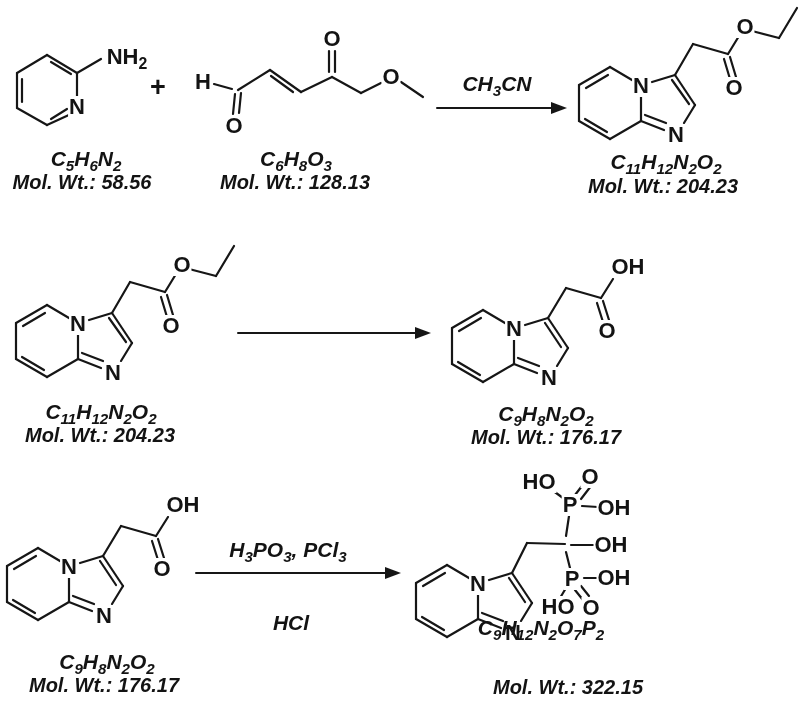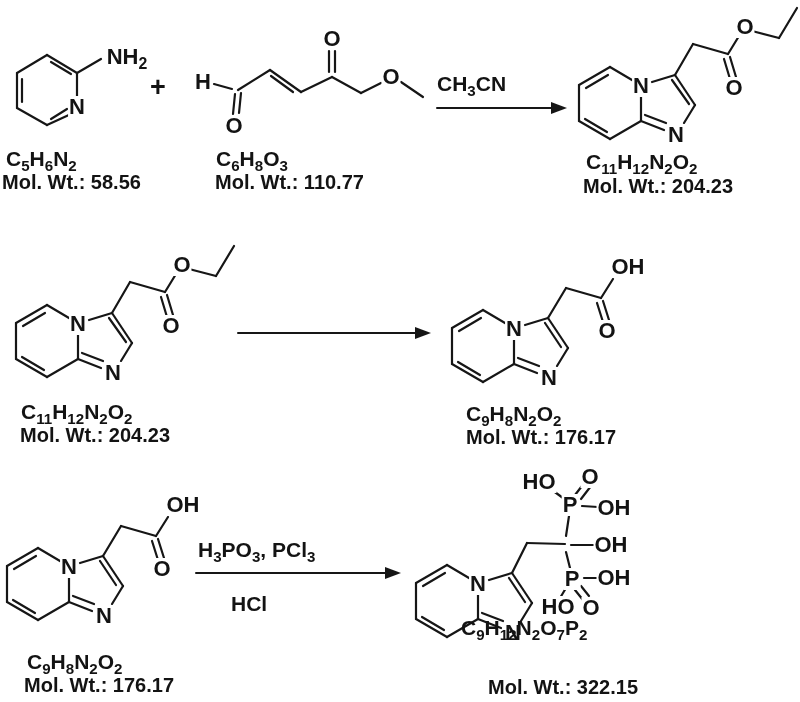--- a/index.html
+++ b/index.html
@@ -3,21 +3,21 @@
 <meta charset="utf-8">
 <style>
   html,body{margin:0;padding:0;width:800px;height:702px;overflow:hidden;background:#fff;}
   body{font-family:"Liberation Sans",sans-serif;color:#131313;position:relative;}
   .canvas{position:absolute;left:0;top:0;width:800px;height:702px;background:#fff;}
   .mol{position:absolute;}
   .mol svg{position:absolute;left:0;top:0;overflow:visible;}
   .atom{position:absolute;transform:translate(-50%,-50%);background:#fff;font-weight:bold;
         font-size:22px;line-height:1;padding:0 1px;white-space:nowrap;}
   sub{font-size:72%;}
-  .txt{position:absolute;font-weight:bold;white-space:nowrap;line-height:1.1;}
+  .txt{position:absolute;text-align:center;font-weight:bold;white-space:nowrap;line-height:1.1;font-style:italic;}
   .formula{font-size:21px;}
   .molwt{font-size:20px;}
   .reagent{font-size:21px;}
   .plus{position:absolute;font-weight:bold;font-size:27px;line-height:1;}
   .arrow{position:absolute;}
   line{stroke:#161616;stroke-width:2.2;stroke-linecap:round;}
   .arrow line{stroke-width:2;}
   polygon{fill:#161616;}
   .defs{position:absolute;width:0;height:0;}
 </style>
@@ -110,21 +110,21 @@
       <line x1="147" y1="67" x2="176" y2="83"></line>
         <line x1="176" y1="83" x2="196" y2="73"></line>
       <line x1="216" y1="72" x2="238" y2="87"></line>
     </svg>
     <span class="atom" style="left:18px;top:72px">H</span>
     <span class="atom" style="left:49px;top:116px">O</span>
     <span class="atom" style="left:147px;top:29px">O</span>
     <span class="atom" style="left:206px;top:67px">O</span>
   </div>
   <div class="txt formula" style="left:216px;top:147px;width:160px">C<sub>6</sub>H<sub>8</sub>O<sub>3</sub></div>
-  <div class="txt molwt" style="left:215px;top:171px;width:160px">Mol. Wt.: 110.77</div>
+  <div class="txt molwt" style="left:215px;top:171px;width:160px">Mol. Wt.: 128.13</div>
 
   <div class="txt reagent" style="left:437px;top:72px;width:120px">CH<sub>3</sub>CN</div>
   <div class="arrow" style="left:435px;top:98px">
     <svg width="135" height="20">
         <line x1="2" y1="10" x2="117" y2="10"></line>
       <polygon points="116,4 132,10 116,16"></polygon>
       </svg>
   </div>
 
   <div class="mol" style="left:563px;top:-8px;width:245px;height:165px">
@@ -182,21 +182,21 @@
   <div class="txt formula" style="left:27px;top:650px;width:160px">C<sub>9</sub>H<sub>8</sub>N<sub>2</sub>O<sub>2</sub></div>
   <div class="txt molwt" style="left:24px;top:674px;width:160px">Mol. Wt.: 176.17</div>
 
   <div class="txt reagent" style="left:198px;top:538px;width:180px">H<sub>3</sub>PO<sub>3</sub>, PCl<sub>3</sub></div>
   <div class="arrow" style="left:194px;top:563px">
     <svg width="212" height="20">
         <line x1="2" y1="10" x2="192" y2="10"></line>
       <polygon points="191,4 207,10 191,16"></polygon>
       </svg>
   </div>
-  <div class="txt reagent" style="left:231px;top:592px;width:120px">HCl</div>
+  <div class="txt reagent" style="left:231px;top:611px;width:120px">HCl</div>
 
   <div class="mol" style="left:408px;top:460px;width:270px;height:195px">
     <svg width="270" height="195">
       <line x1="39" y1="105" x2="61" y2="118"></line>
         <line x1="70" y1="134" x2="70" y2="159"></line>
       <line x1="70" y1="159" x2="39" y2="177"></line>
         <line x1="39" y1="177" x2="8" y2="159"></line>
       <line x1="8" y1="159" x2="8" y2="123"></line>
         <line x1="8" y1="123" x2="39" y2="105"></line>
       <line x1="15" y1="126" x2="37" y2="113"></line>

